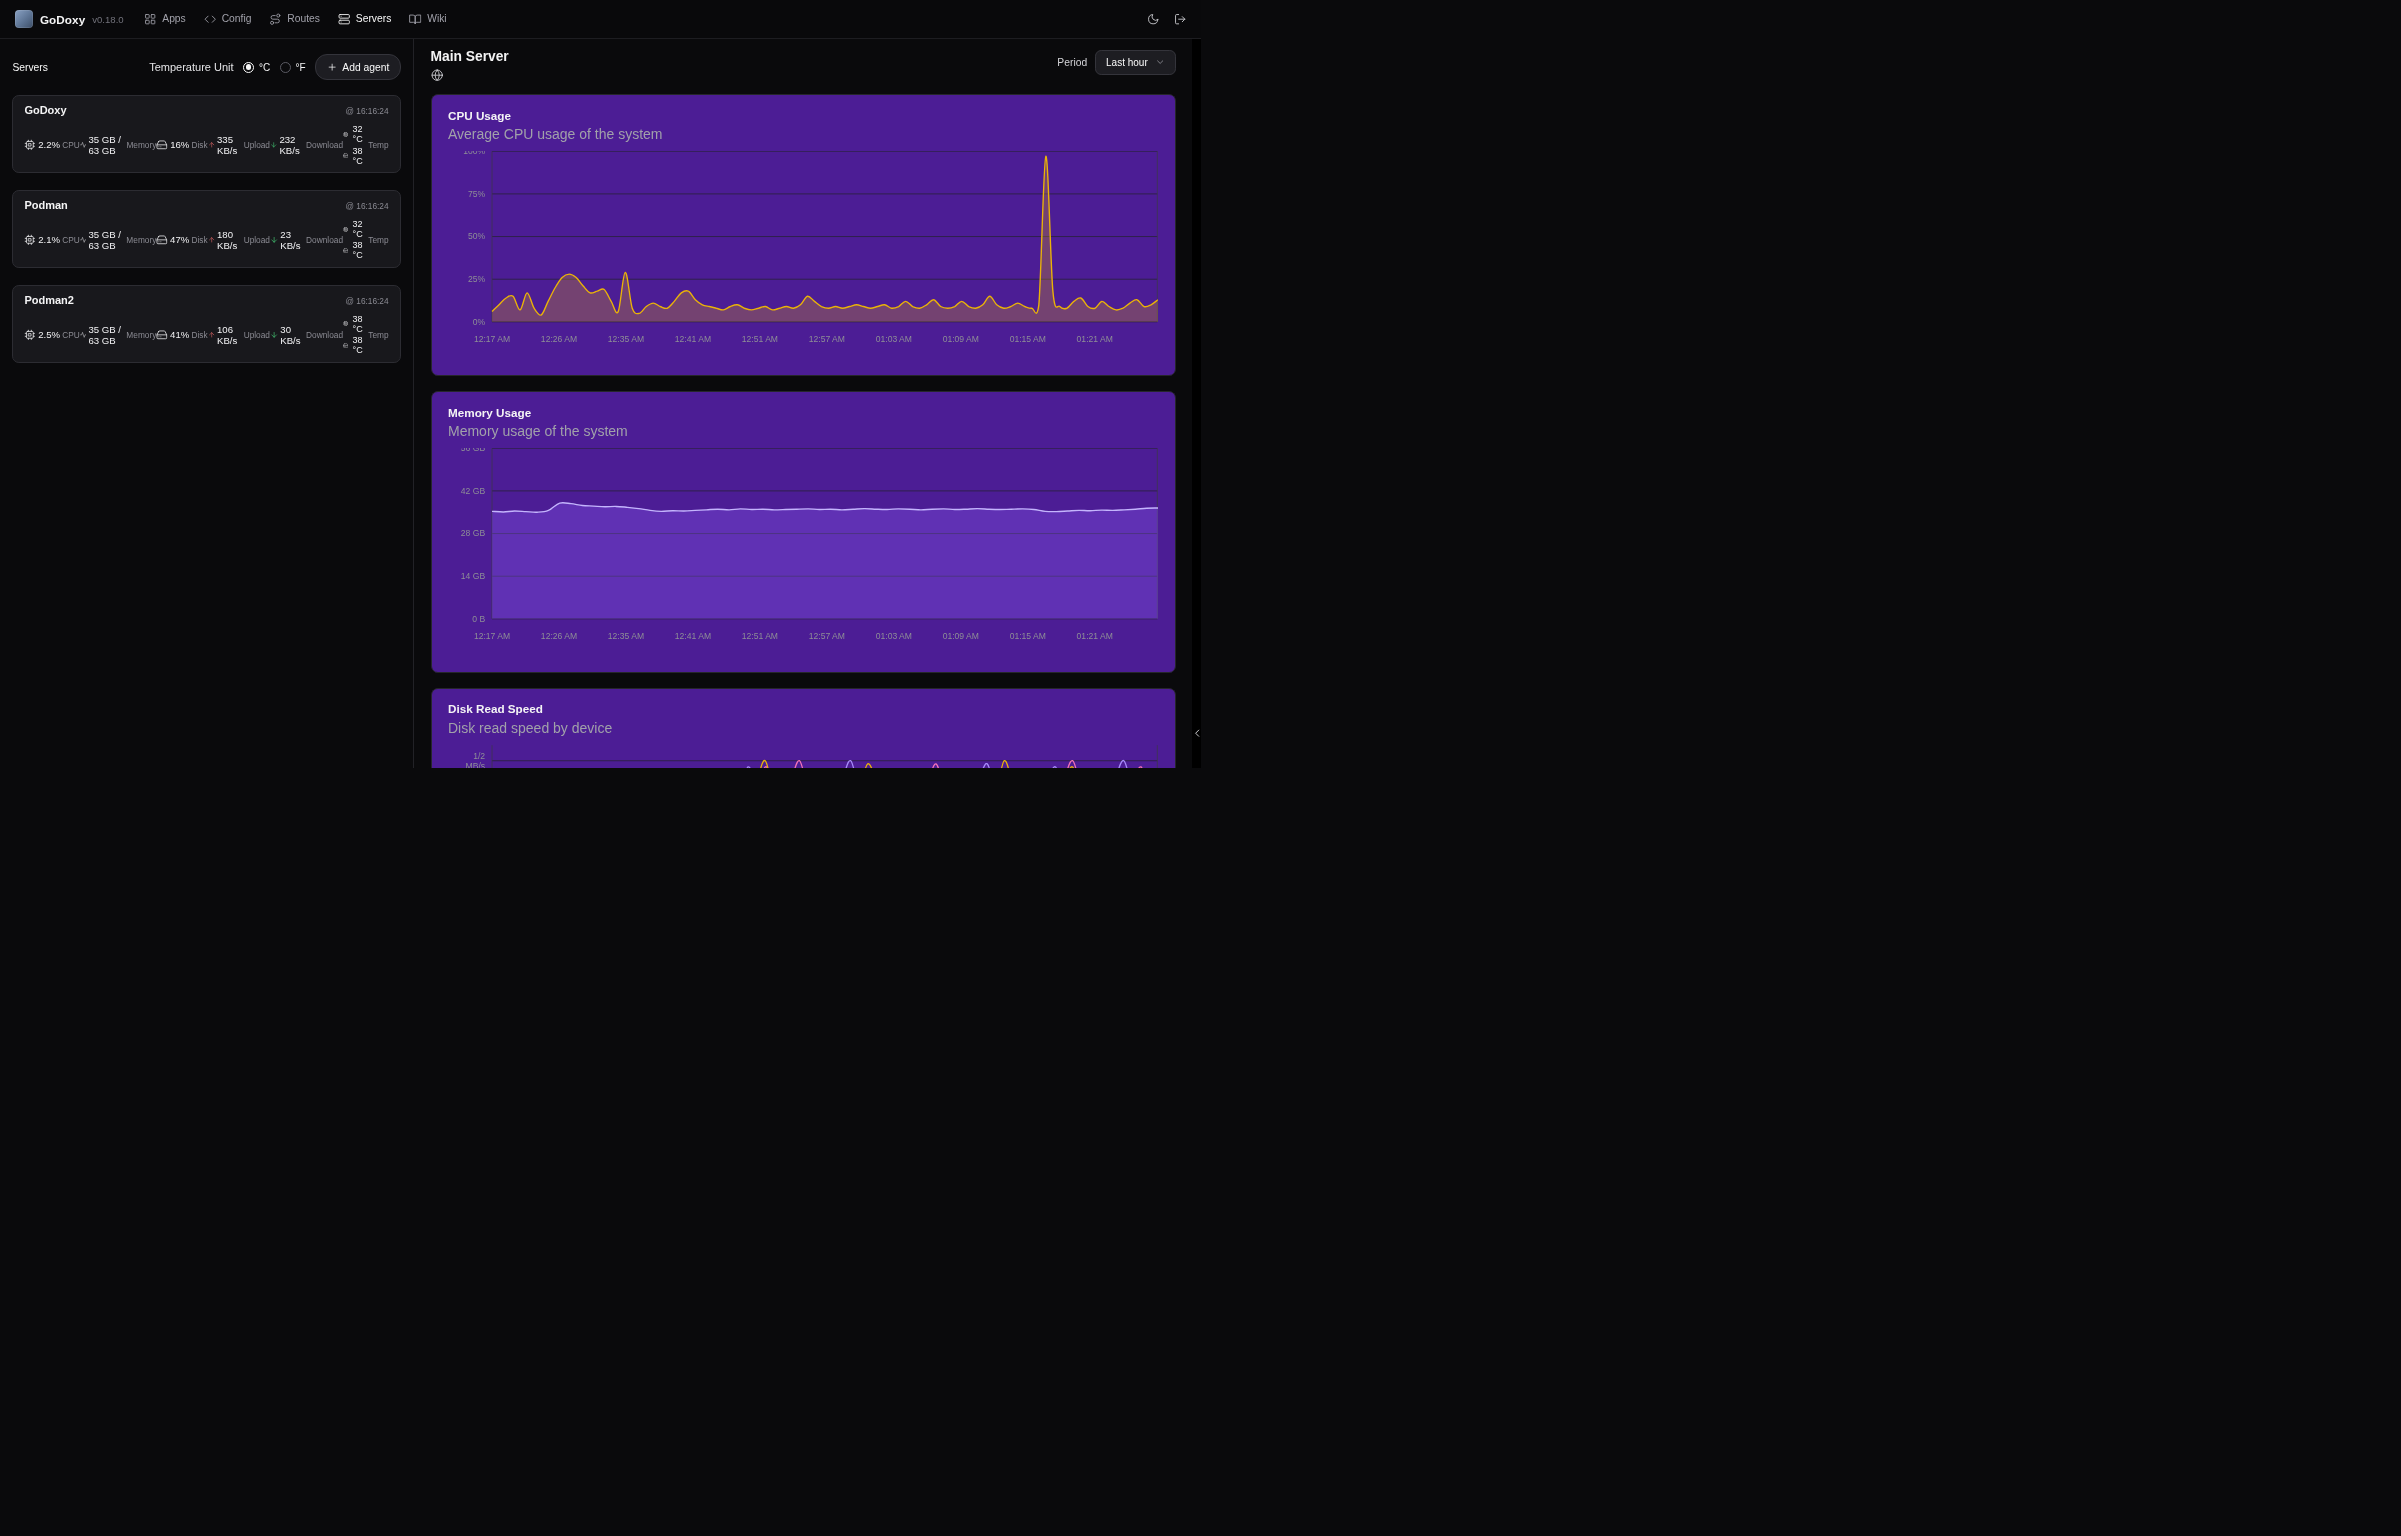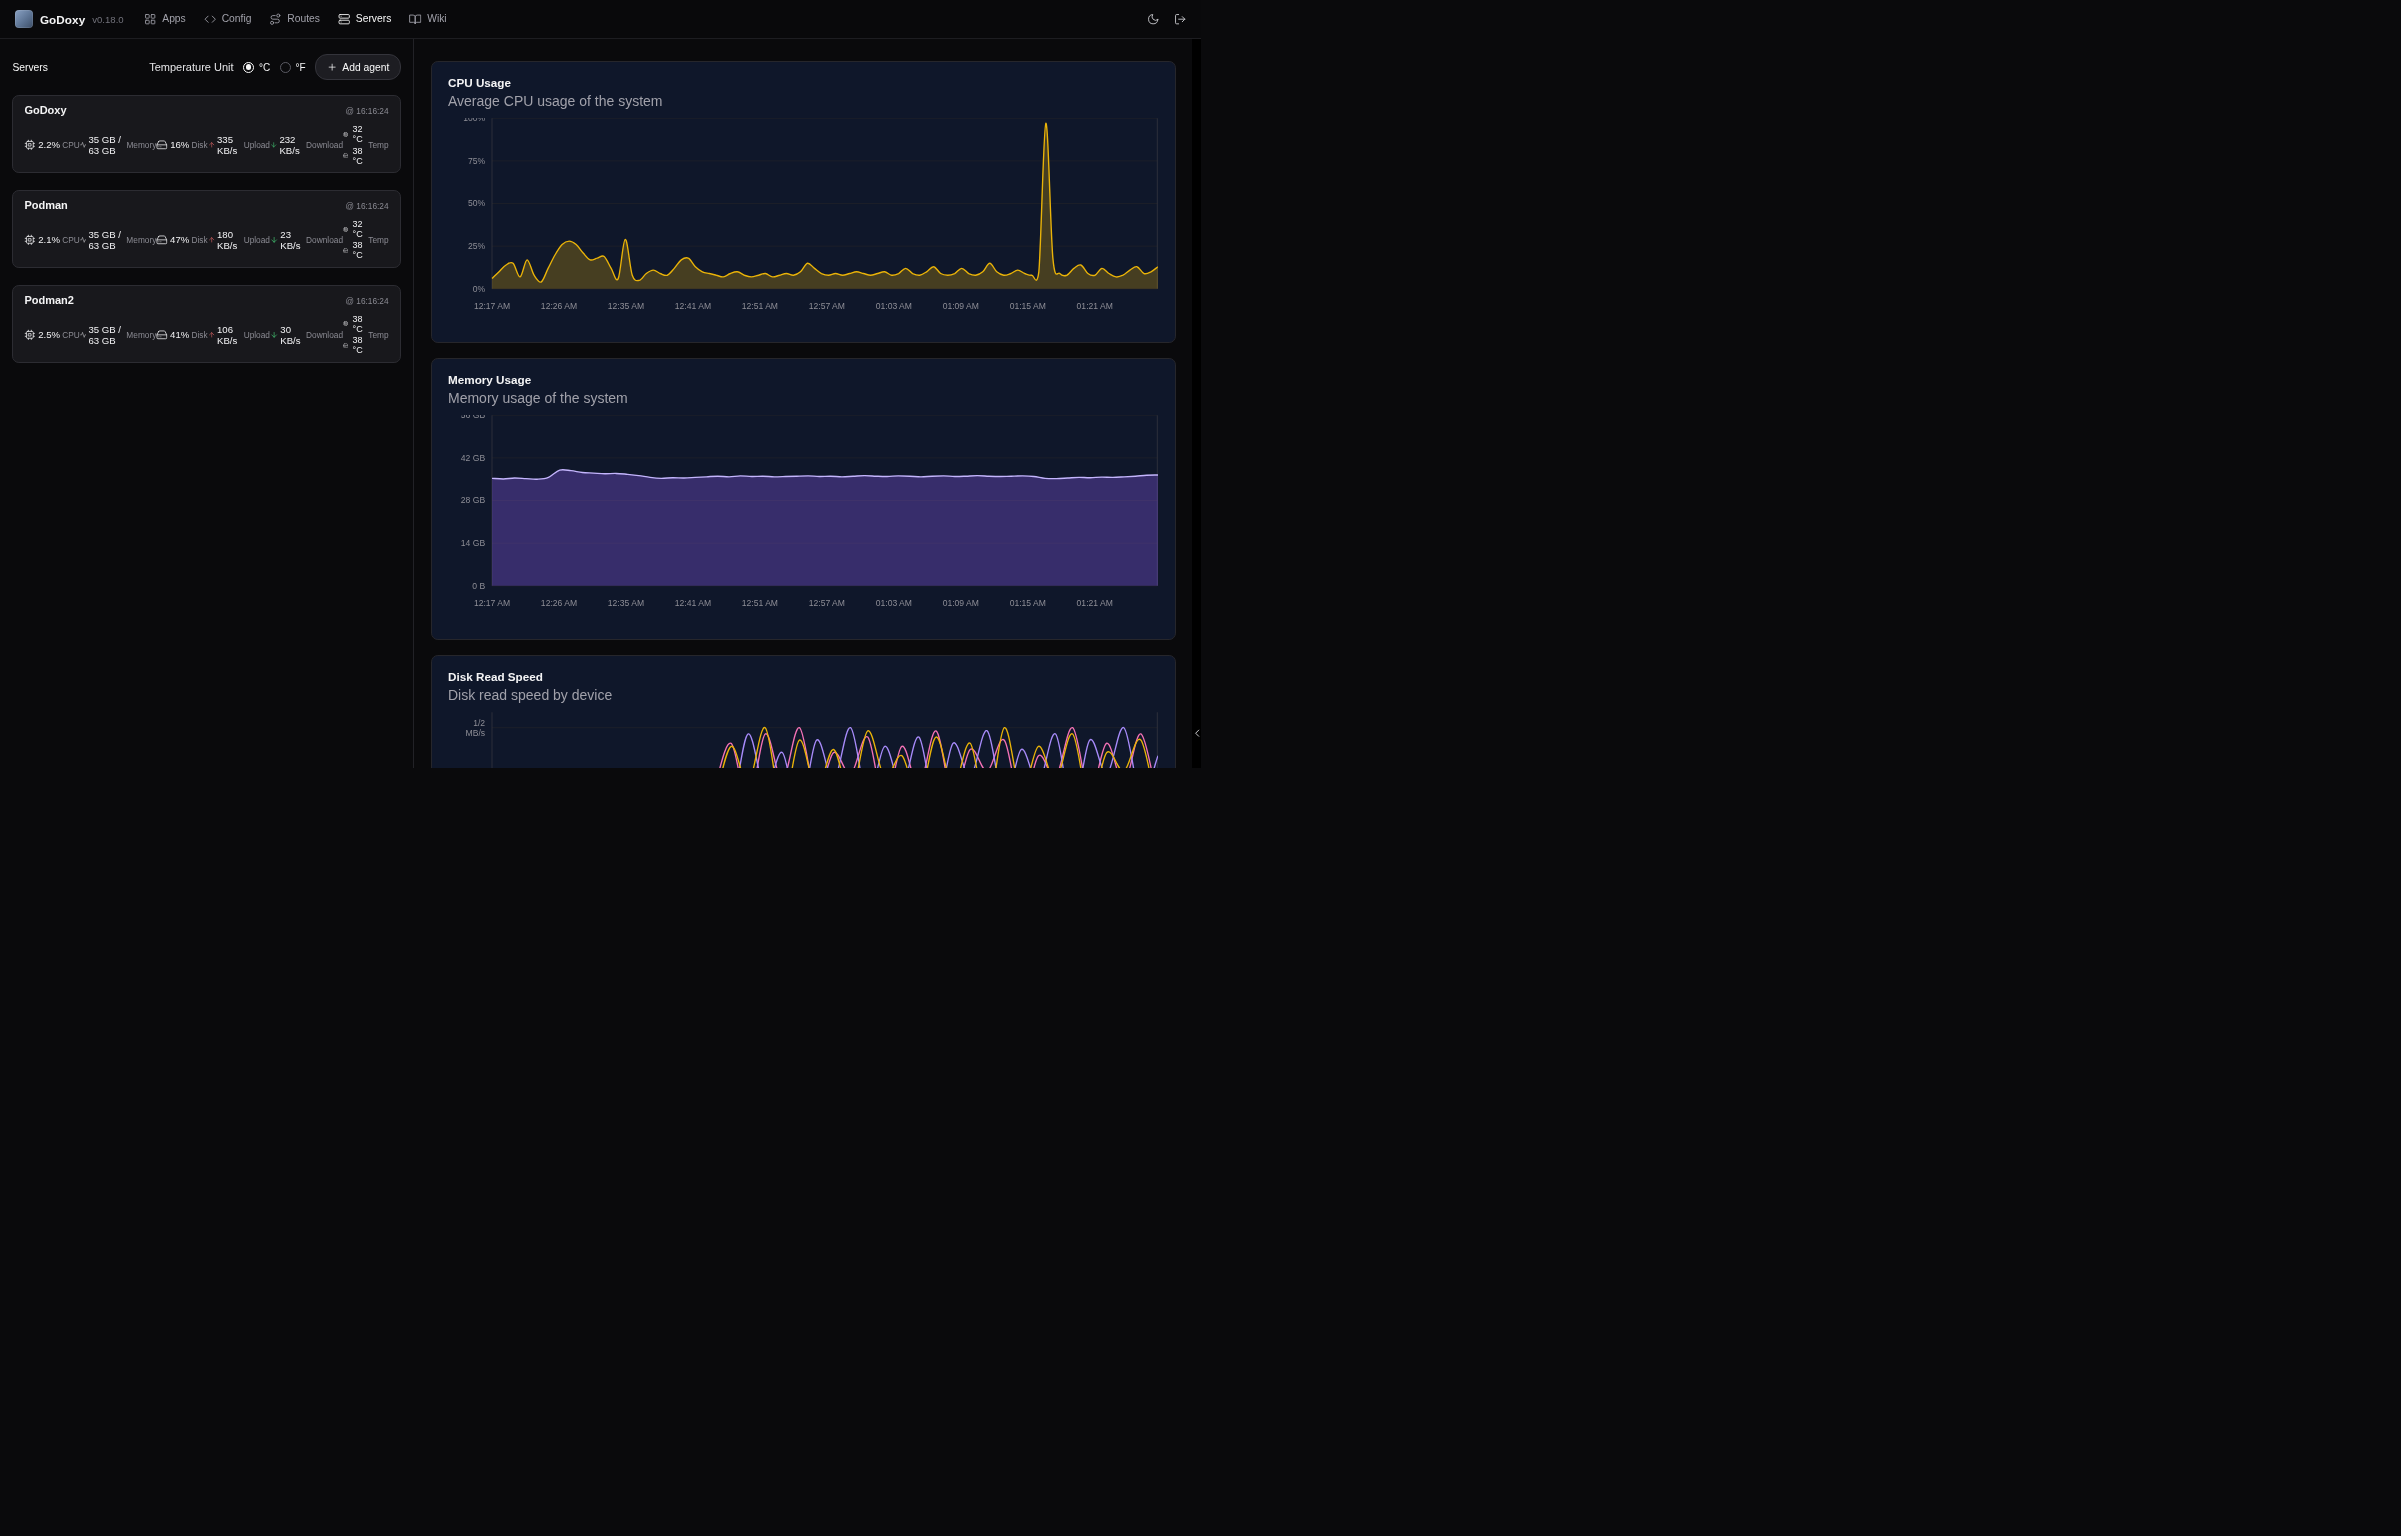--- a/index.html
+++ b/index.html
@@ -70,21 +70,21 @@
   .globe{margin-top:5.5px;width:11.7px;height:11.7px;color:#d4d4d8;display:block;cursor:pointer;}
   .period{display:flex;align-items:center;gap:8.3px;margin-top:1.4px;}
   .period-label{font-size:10.3px;color:#d4d4d8;}
   .select{display:flex;align-items:center;gap:6.9px;height:25px;padding:0 9.6px;
     background:#1d1d22;border:0.7px solid #34343b;border-radius:6.2px;font-size:10px;
     color:#fafafa;cursor:pointer;font-family:inherit;}
   .select svg{color:#a1a1aa;}
 
   
   .charts{margin-top:12.4px;display:flex;flex-direction:column;gap:15px;}
-  .chart-card{background:#0f172a;border:0.7px solid #26262b;border-radius:6.9px;padding:13.8px 16.5px 12.4px;}
+  .chart-card{background:#4c1d95;border:0.7px solid #26262b;border-radius:6.9px;padding:13.8px 16.5px 12.4px;}
   .chart-title{font-size:11.7px;font-weight:700;}
   .chart-sub{font-size:14px;color:#a1a1aa;margin-top:4.1px;}
   .chart-body{margin-top:9.6px;height:211px;}
   svg.chart{display:block;width:100%;height:211px;font-family:inherit;}
 </style>
 </head>
 <body>
 
 <svg width="0" height="0" style="position:absolute" aria-hidden="true">
   <defs>
@@ -428,20 +428,37 @@
             </div>
             <span class="lbl">Temp</span>
           </div>
         </div>
       </article>
 
     </div>
   </aside>
 
   <main class="main">
+    <div class="main-head">
+      <div class="main-head-left">
+        <h1 class="main-title">Main Server</h1>
+        <svg class="i globe" viewBox="0 0 18 18" width="12.4" height="12.4">
+            <use href="#i-globe"></use>
+          </svg>
+      </div>
+      <div class="period">
+        <span class="period-label">Period</span>
+        <button class="select">
+          <span>Last hour</span>
+          <svg class="i i15" viewBox="0 0 15 15" width="10.3" height="10.3">
+              <use href="#i-chev-down"></use>
+            </svg>
+        </button>
+      </div>
+    </div>
 
     <div class="charts">
       <section class="chart-card">
         <h2 class="chart-title">CPU Usage</h2>
         <div class="chart-sub">Average CPU usage of the system</div>
         <div class="chart-body">
             <svg class="chart" viewBox="0 0 1032 306" style="font-size:14px">
               <line x1="64" y1="248" x2="1031" y2="248" stroke="#232329" stroke-width="1"></line>
               <text x="54" y="252" text-anchor="end" fill="#8e8e96" font-size="12.5">0%</text>
               <line x1="64" y1="186" x2="1031" y2="186" stroke="#232329" stroke-width="1"></line>

